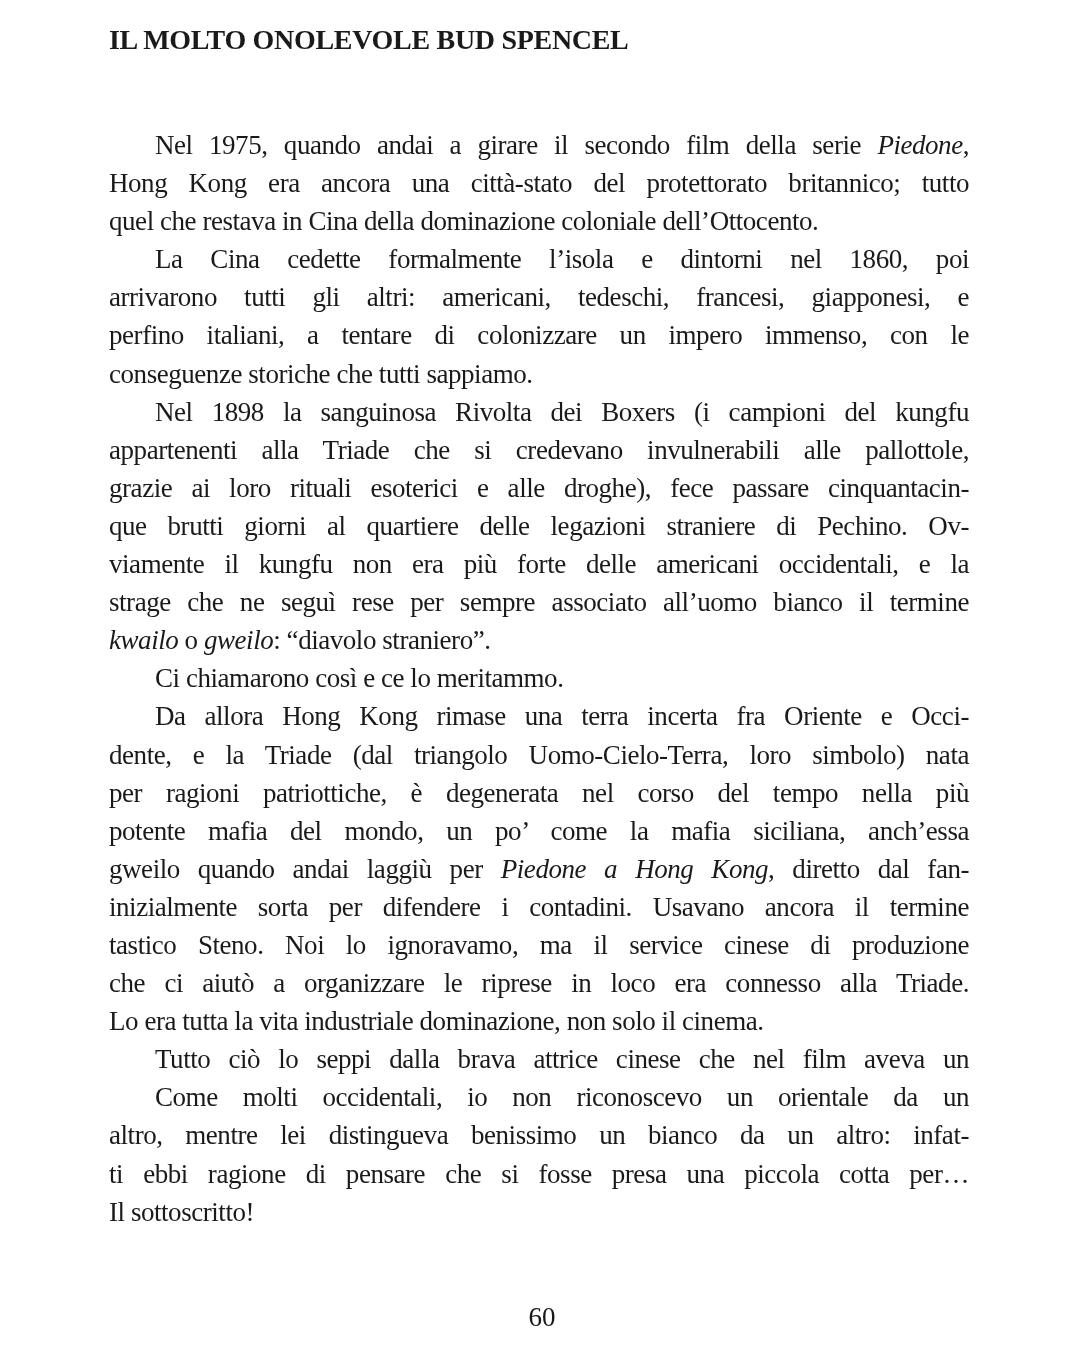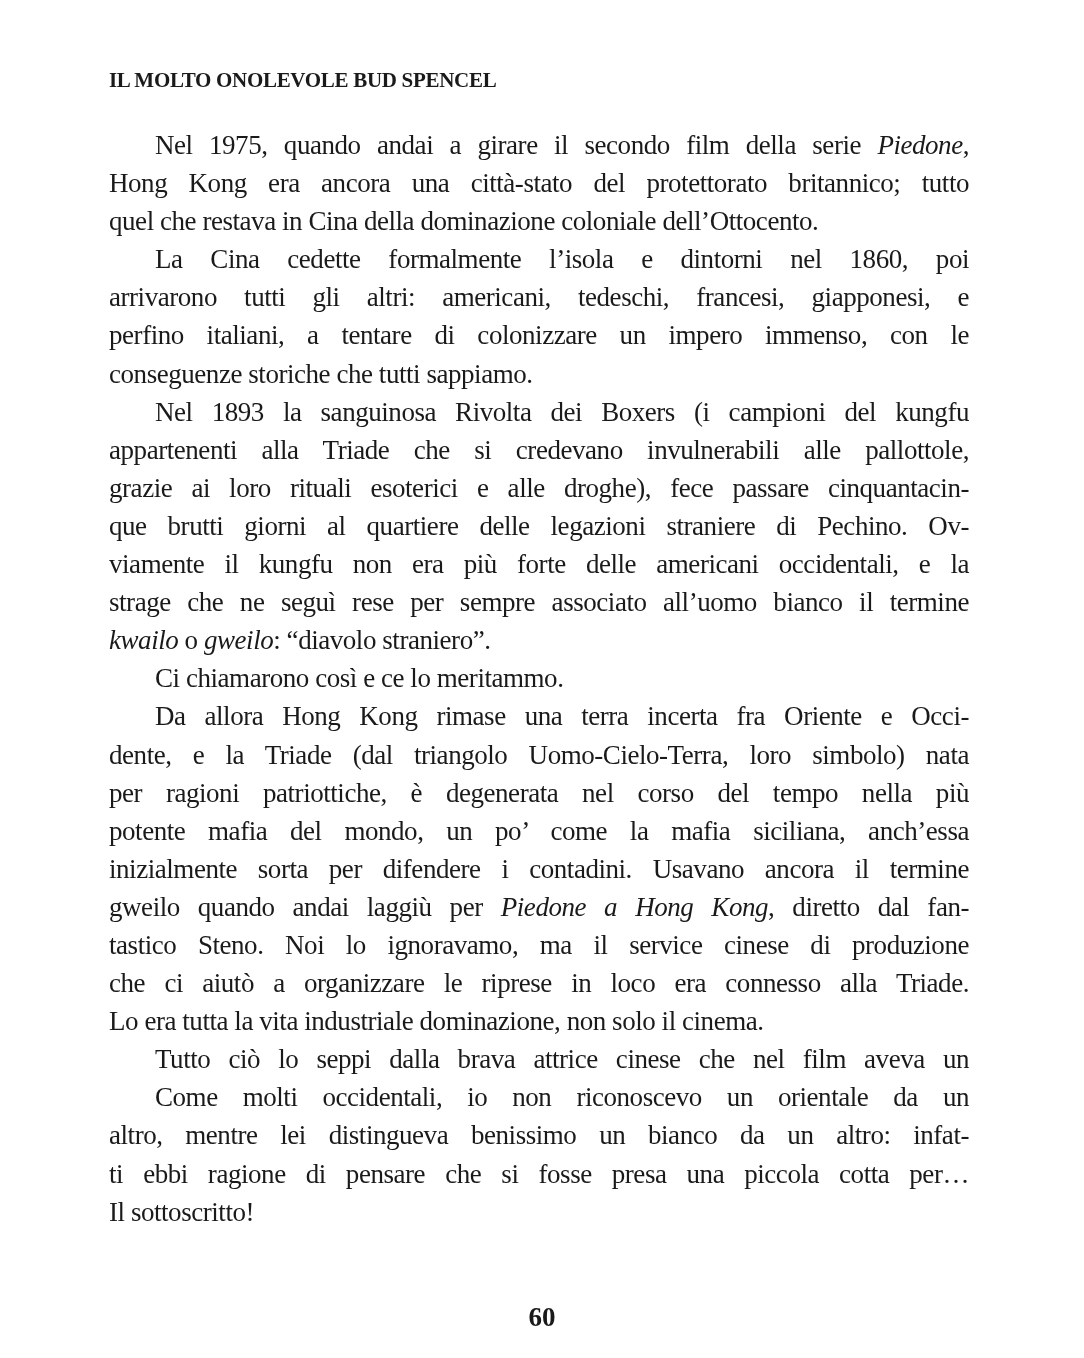--- a/index.html
+++ b/index.html
@@ -1,65 +1,65 @@
 <!DOCTYPE html>
 <html><head>
 <meta charset="utf-8">
 <style>
   html, body { margin: 0; padding: 0; background: #ffffff; }
   body { width: 1084px; height: 1358px; position: relative; overflow: hidden;
          font-family: "Liberation Serif", "DejaVu Serif", serif; color: #1a1a1a; }
-  .header { position: absolute; left: 109px; top: 24px; font-size: 21px; font-weight: bold;
-            letter-spacing: -0.3px; white-space: nowrap; margin-top: 44px; }
+  .header { position: absolute; left: 109px; top: 24px; font-size: 28px; font-weight: bold;
+            letter-spacing: -0.3px; white-space: nowrap; }
   .body-text { position: absolute; left: 109px; top: 126px; width: 860px; }
   .line { height: 38.1px; line-height: 38.1px; font-size: 27px; white-space: nowrap;
           text-align: justify; text-align-last: justify; letter-spacing: -0.45px; }
   .line.last { text-align-last: left; }
   .line.indent { padding-left: 46px; }
   .line.indent.last { }
   .line i { font-style: italic; }
   .page-number { position: absolute; left: 0; width: 1084px; top: 1302px; text-align: center;
-                 font-size: 27px; font-weight: bold; }
+                 font-size: 27px; }
 </style>
 </head>
 <body>
 
 <div class="header">IL MOLTO ONOLEVOLE BUD SPENCEL</div>
 
 <div class="body-text" id="body-text">
     <div>
       <div class="line indent"><span>Nel 1975, quando andai a girare il secondo film della serie </span><i>Piedone</i><span>,</span></div>
       <div class="line"><span>Hong Kong era ancora una città-stato del protettorato britannico; tutto</span></div>
       <div class="line last"><span>quel che restava in Cina della dominazione coloniale dell’Ottocento.</span></div>
     </div>
     <div>
       <div class="line indent"><span>La Cina cedette formalmente l’isola e dintorni nel 1860, poi</span></div>
       <div class="line"><span>arrivarono tutti gli altri: americani, tedeschi, francesi, giapponesi, e</span></div>
       <div class="line"><span>perfino italiani, a tentare di colonizzare un impero immenso, con le</span></div>
       <div class="line last"><span>conseguenze storiche che tutti sappiamo.</span></div>
     </div>
     <div>
-      <div class="line indent"><span>Nel 1893 la sanguinosa Rivolta dei Boxers (i campioni del kungfu</span></div>
+      <div class="line indent"><span>Nel 1898 la sanguinosa Rivolta dei Boxers (i campioni del kungfu</span></div>
       <div class="line"><span>appartenenti alla Triade che si credevano invulnerabili alle pallottole,</span></div>
       <div class="line"><span>grazie ai loro rituali esoterici e alle droghe), fece passare cinquantacin-</span></div>
       <div class="line"><span>que brutti giorni al quartiere delle legazioni straniere di Pechino. Ov-</span></div>
       <div class="line"><span>viamente il kungfu non era più forte delle americani occidentali, e la</span></div>
       <div class="line"><span>strage che ne seguì rese per sempre associato all’uomo bianco il termine</span></div>
       <div class="line last"><i>kwailo</i><span> o </span><i>gweilo</i><span>: “diavolo straniero”.</span></div>
     </div>
     <div>
       <div class="line indent last"><span>Ci chiamarono così e ce lo meritammo.</span></div>
     </div>
     <div>
       <div class="line indent"><span>Da allora Hong Kong rimase una terra incerta fra Oriente e Occi-</span></div>
       <div class="line"><span>dente, e la Triade (dal triangolo Uomo-Cielo-Terra, loro simbolo) nata</span></div>
       <div class="line"><span>per ragioni patriottiche, è degenerata nel corso del tempo nella più</span></div>
       <div class="line"><span>potente mafia del mondo, un po’ come la mafia siciliana, anch’essa</span></div>
+      <div class="line"><span>gweilo quando andai laggiù per </span><i>Piedone a Hong Kong</i><span>, diretto dal fan-</span></div>
       <div class="line"><span>inizialmente sorta per difendere i contadini. Usavano ancora il termine</span></div>
-      <div class="line"><span>gweilo quando andai laggiù per </span><i>Piedone a Hong Kong</i><span>, diretto dal fan-</span></div>
       <div class="line"><span>tastico Steno. Noi lo ignoravamo, ma il service cinese di produzione</span></div>
       <div class="line"><span>che ci aiutò a organizzare le riprese in loco era connesso alla Triade.</span></div>
       <div class="line last"><span>Lo era tutta la vita industriale dominazione, non solo il cinema.</span></div>
     </div>
     <div>
       <div class="line indent"><span>Tutto ciò lo seppi dalla brava attrice cinese che nel film aveva un</span></div>
     </div>
     <div>
       <div class="line indent"><span>Come molti occidentali, io non riconoscevo un orientale da un</span></div>
       <div class="line"><span>altro, mentre lei distingueva benissimo un bianco da un altro: infat-</span></div>

